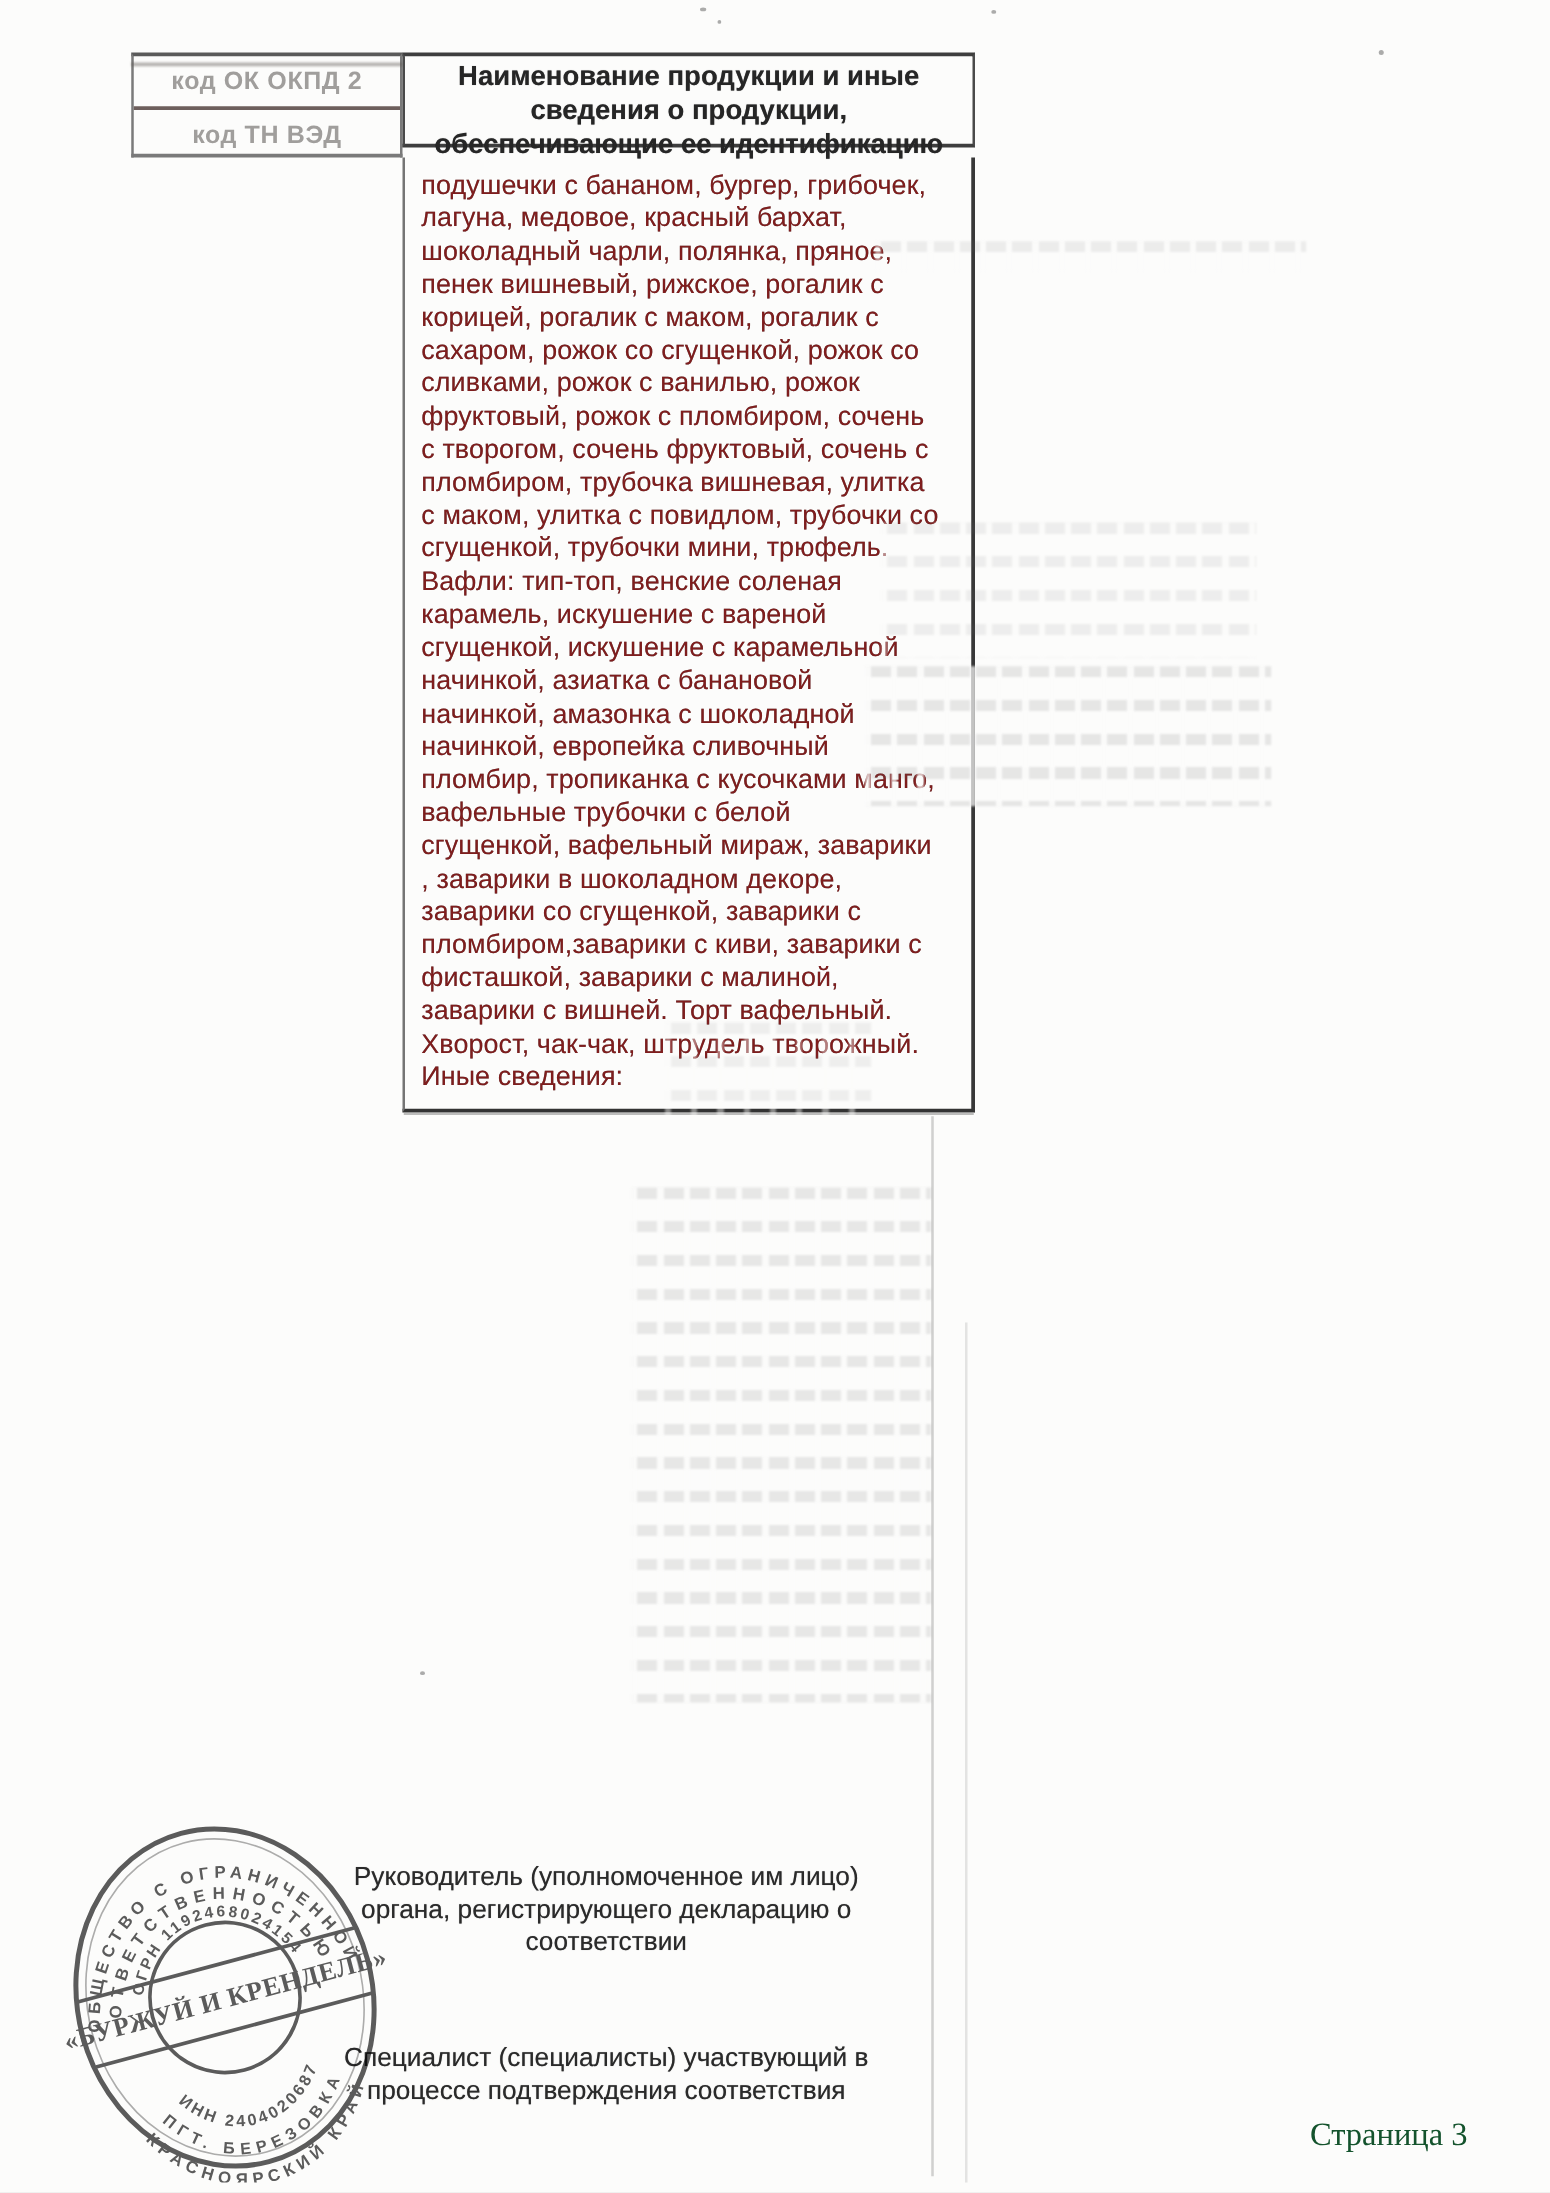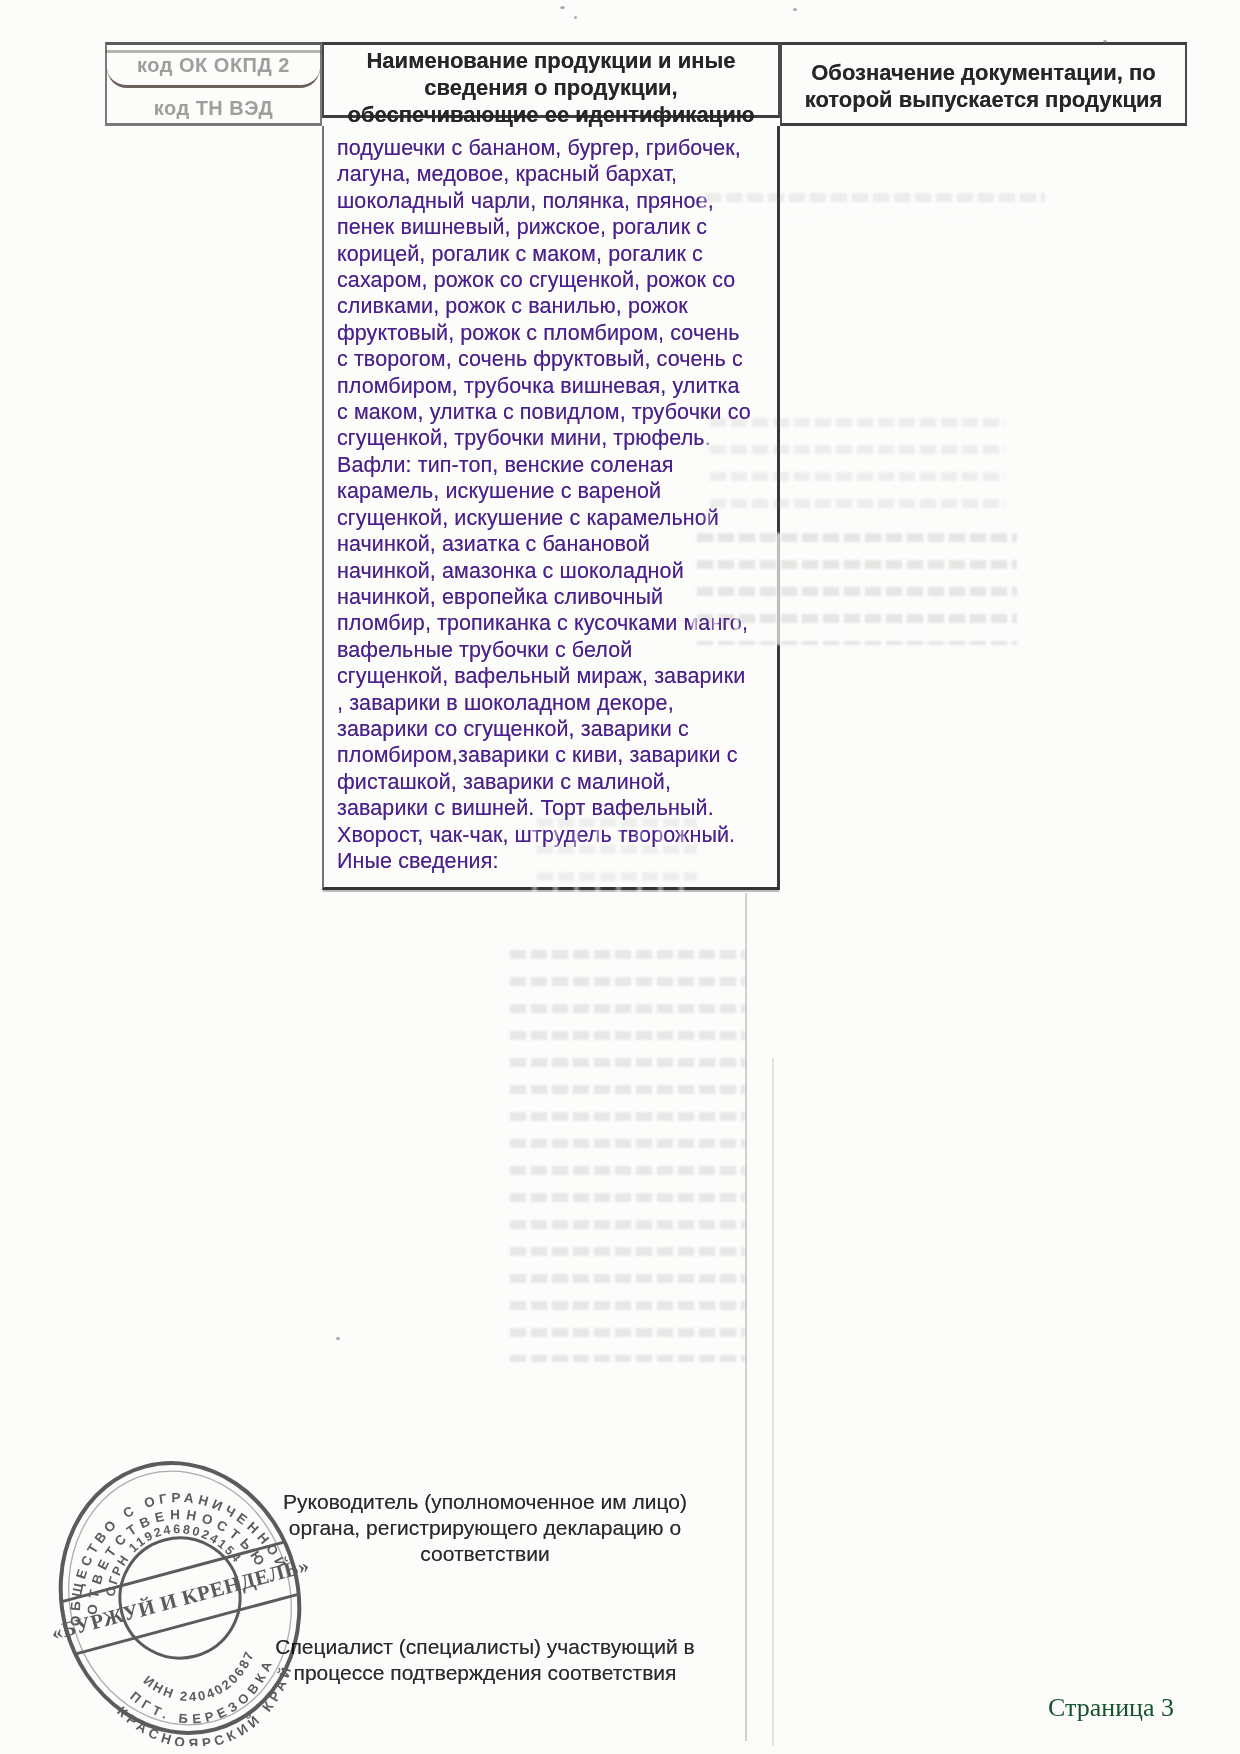--- a/index.html
+++ b/index.html
@@ -17,21 +17,21 @@
   .hdr{border:2px solid #4a4a4a;border-top:3px solid #3e3e3e;border-bottom:3px solid #3e3e3e;}
   .hdr-left{
     left:105px;top:42px;width:217px;height:84px;
     border-color:#7a7a7a;border-top-color:#5a5a5a;
     filter:blur(.35px);
   }
   .hdr-left .row{
     position:relative;height:40px;line-height:40px;text-align:center;
     font-weight:bold;font-size:20px;color:#a09e9c;letter-spacing:.5px;
   }
-  .hdr-left .row1{border-bottom:3px solid #6d5f5c;border-radius:20px;}
+  .hdr-left .row1{border-bottom:3px solid #6d5f5c;}
   .streak{position:absolute;left:-2px;right:-2px;height:3px;background:rgba(95,88,85,.45);filter:blur(.7px);}
   .hdr-mid{
     left:322px;top:42px;width:458px;height:76px;
     text-align:center;font-weight:bold;font-size:22px;line-height:27px;
     padding-top:2px;white-space:pre;color:#262626;
     text-shadow:0 0 .6px rgba(0,0,0,.55);
   }
   .hdr-right{
     left:780px;top:42px;width:407px;height:84px;
     text-align:center;font-weight:bold;font-size:22px;line-height:27px;
@@ -42,21 +42,21 @@
   .body-cell{
     left:322px;top:126px;width:458px;height:764px;
     border-left:2px solid #757575;
     border-right:3px solid #383838;
     border-bottom:3px solid #333;
     box-shadow:0 3px 0 -1px rgba(40,40,40,.3);
     padding:9px 6px 0 13px;
   }
   .body-text{
     white-space:pre;font-size:21.5px;line-height:26.4px;
-    color:#4c1d95;letter-spacing:.1px;
+    color:#7f1d1d;letter-spacing:.1px;
     text-shadow:0 0 .5px rgba(0,0,0,.5);
   }
   
   .vline{position:absolute;filter:blur(.4px);}
   .vline-a{left:745px;top:893px;width:2px;height:848px;background:rgba(75,75,75,.25);}
   .vline-b{left:772px;top:1058px;width:2px;height:688px;background:rgba(75,75,75,.14);}
   .ghost{
     position:absolute;filter:blur(.9px);
     background:
       repeating-linear-gradient(90deg, rgba(252,252,251,.95) 0 5px, rgba(252,252,251,0) 5px 21px),
@@ -96,22 +96,20 @@
   <div class="cell hdr hdr-left">
     <div class="row row1">код ОК ОКПД 2</div>
     <div class="row">код ТН ВЭД</div>
     <div class="streak" style="top:5px;"></div>
   </div>
 
   <div class="cell hdr hdr-mid">Наименование продукции и иные
 сведения о продукции,
 обеспечивающие ее идентификацию</div>
 
-  <div class="cell hdr hdr-right">Обозначение документации, по
-которой выпускается продукция</div>
 
   <div class="cell body-cell">
     <div class="body-text">подушечки с бананом, бургер, грибочек,
 лагуна, медовое, красный бархат,
 шоколадный чарли, полянка, пряное,
 пенек вишневый, рижское, рогалик с
 корицей, рогалик с маком, рогалик с
 сахаром, рожок со сгущенкой, рожок со
 сливками, рожок с ванилью, рожок
 фруктовый, рожок с пломбиром, сочень

